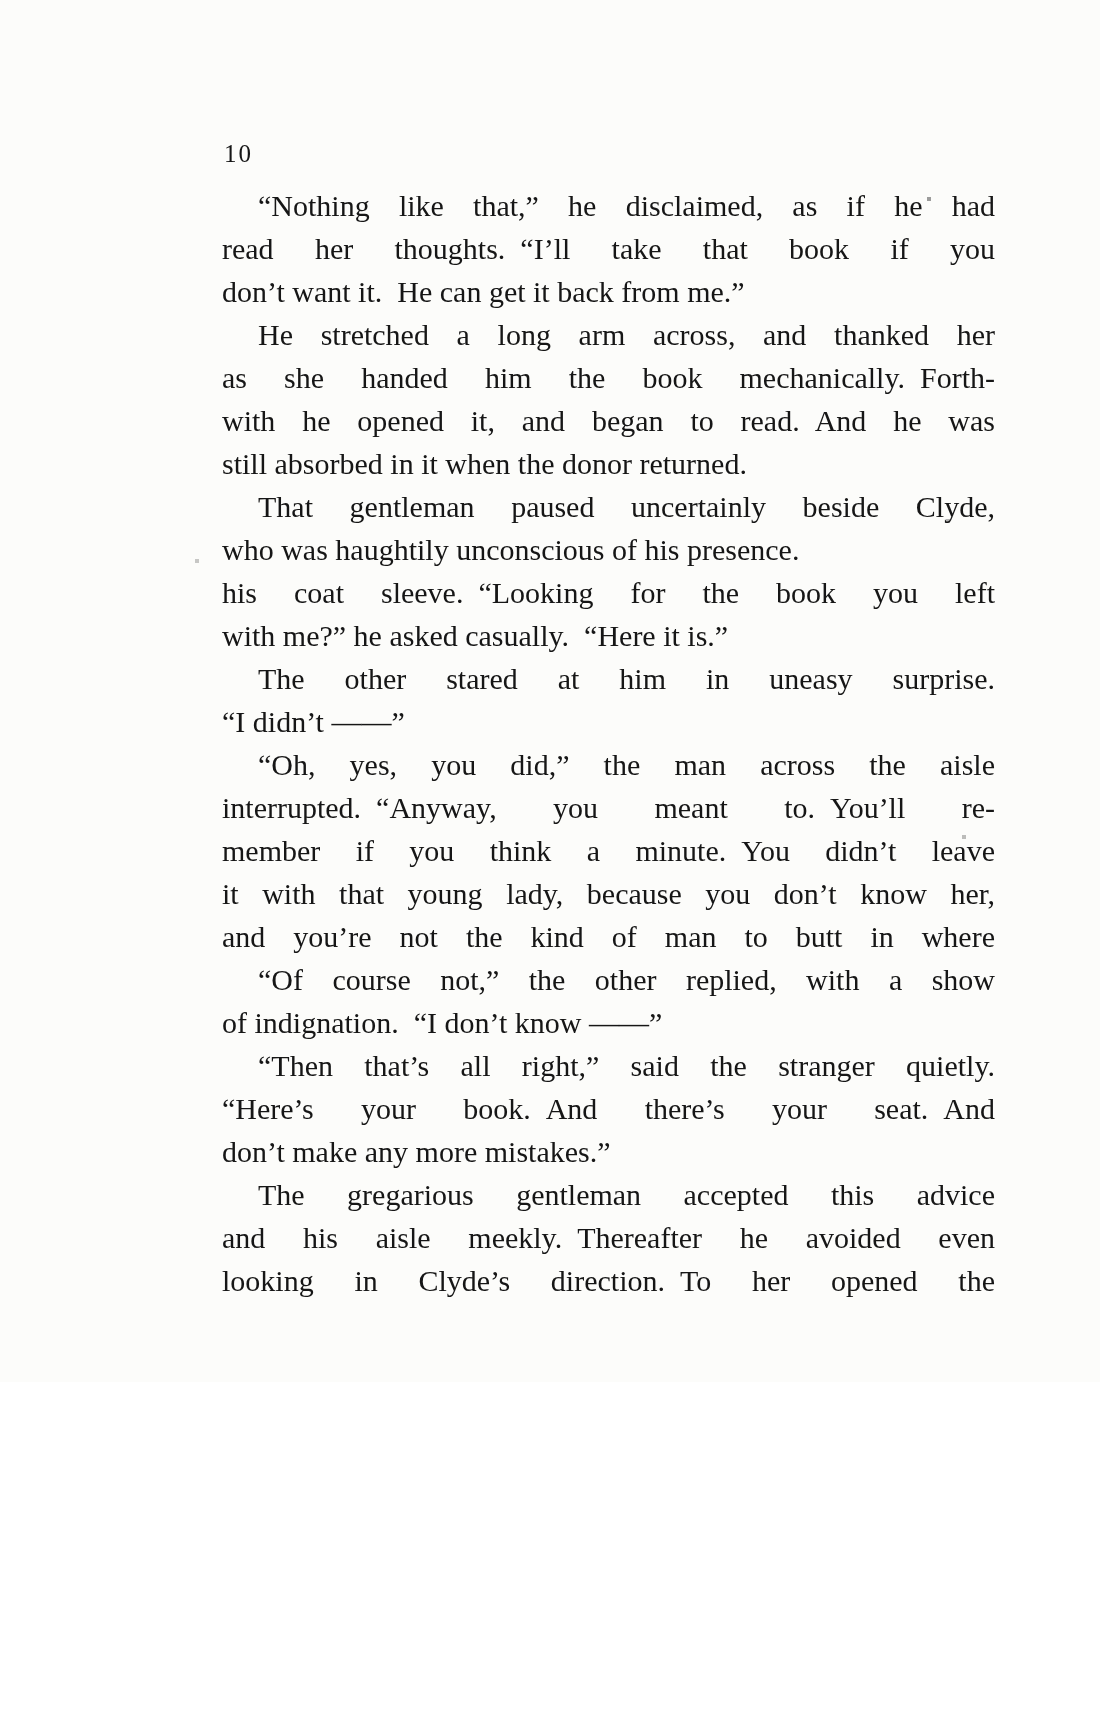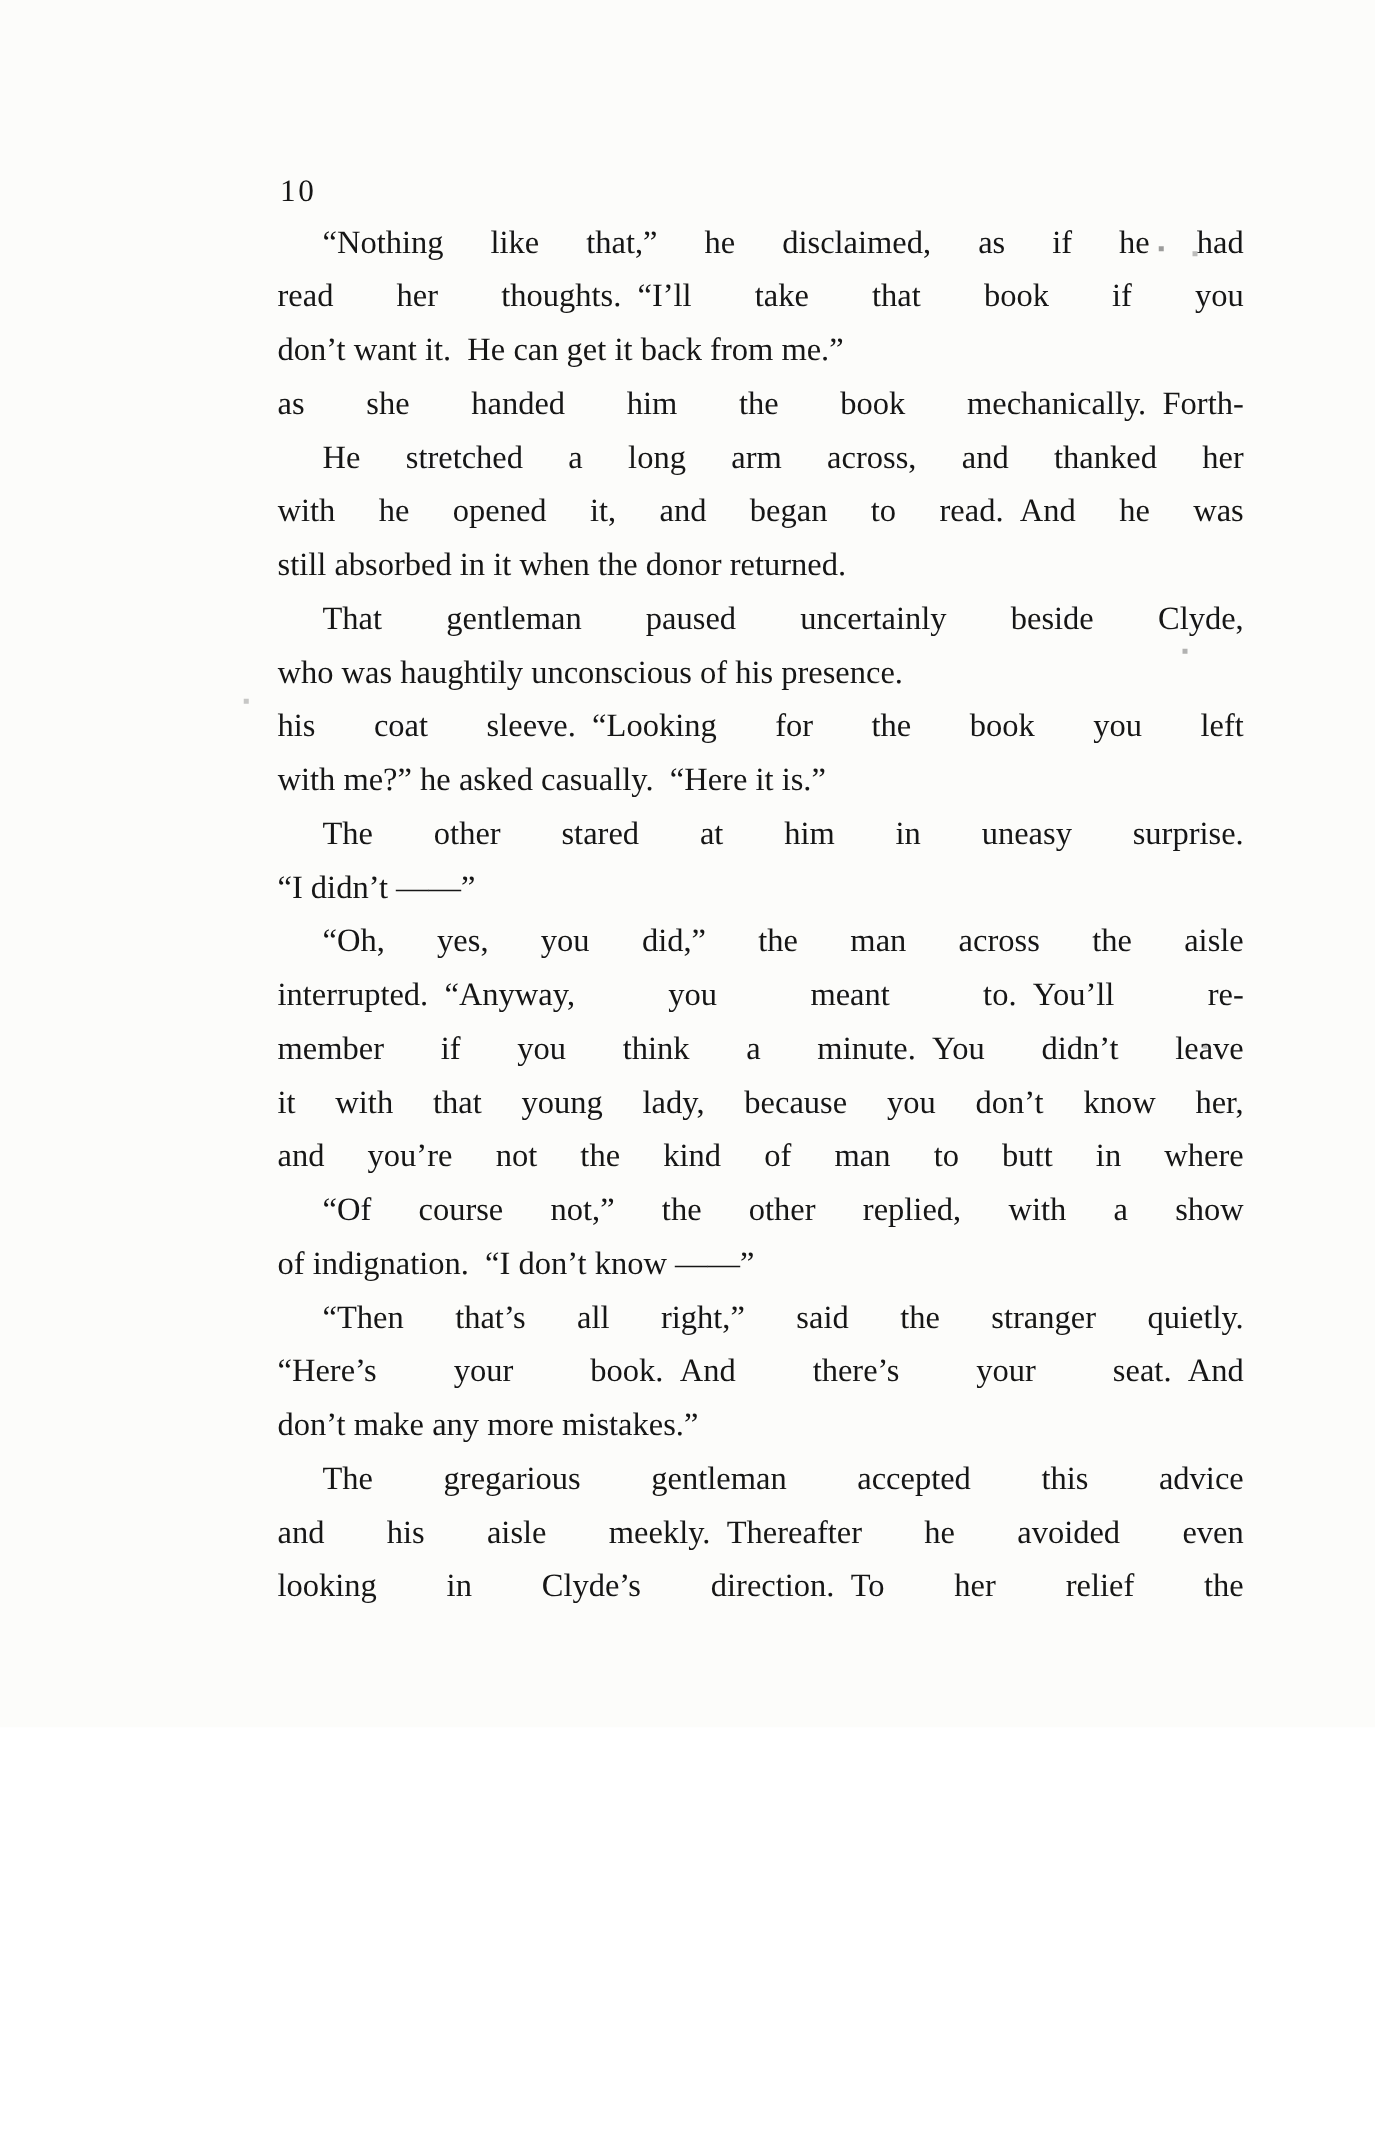--- a/index.html
+++ b/index.html
@@ -28,23 +28,23 @@
   }
   .running-title {
     text-align: center;
     font-size: 34px;
     font-weight: bold;
     letter-spacing: 0.5px;
   }
   .body-text {
     position: absolute;
     left: 222px;
-    top: 172px;
+    top: 184px;
     width: 773px;
-    font-size: 26px;
+    font-size: 30px;
   }
   .line {
     height: 43px;
     line-height: 43px;
     overflow: hidden;
     text-align: justify;
     white-space: normal;
   }
   .line.j::after {
     content: "";
@@ -75,37 +75,37 @@
 
 <div class="page" style="--paper: #fcfcfa; --ink: #161616;">
   <div class="specks"></div>
   <div class="header">
     <span class="page-number">10</span>
   </div>
   <div class="body-text">
       <div class="line j indent">“Nothing like that,” he disclaimed, as if he had</div>
       <div class="line j">read her thoughts. “I’ll take that book if you</div>
       <div class="line">don’t want it. He can get it back from me.”</div>
+      <div class="line j indent">He stretched a long arm across, and thanked her</div>
       <div class="line j">as she handed him the book mechanically. Forth-</div>
-      <div class="line j indent">He stretched a long arm across, and thanked her</div>
       <div class="line j">with he opened it, and began to read. And he was</div>
       <div class="line">still absorbed in it when the donor returned.</div>
       <div class="line j indent">That gentleman paused uncertainly beside Clyde,</div>
       <div class="line">who was haughtily unconscious of his presence.</div>
       <div class="line j">his coat sleeve. “Looking for the book you left</div>
       <div class="line">with me?” he asked casually. “Here it is.”</div>
       <div class="line j indent">The other stared at him in uneasy surprise.</div>
       <div class="line">“I didn’t ——”</div>
       <div class="line j indent">“Oh, yes, you did,” the man across the aisle</div>
       <div class="line j">interrupted. “Anyway, you meant to. You’ll re-</div>
       <div class="line j">member if you think a minute. You didn’t leave</div>
       <div class="line j">it with that young lady, because you don’t know her,</div>
       <div class="line j">and you’re not the kind of man to butt in where</div>
       <div class="line j indent">“Of course not,” the other replied, with a show</div>
       <div class="line">of indignation. “I don’t know ——”</div>
       <div class="line j indent">“Then that’s all right,” said the stranger quietly.</div>
       <div class="line j">“Here’s your book. And there’s your seat. And</div>
       <div class="line">don’t make any more mistakes.”</div>
       <div class="line j indent">The gregarious gentleman accepted this advice</div>
       <div class="line j">and his aisle meekly. Thereafter he avoided even</div>
-      <div class="line j">looking in Clyde’s direction. To her relief the</div>
+      <div class="line j">looking in Clyde’s direction. To her opened the</div>
     </div>
 </div>
 
 </body></html>

